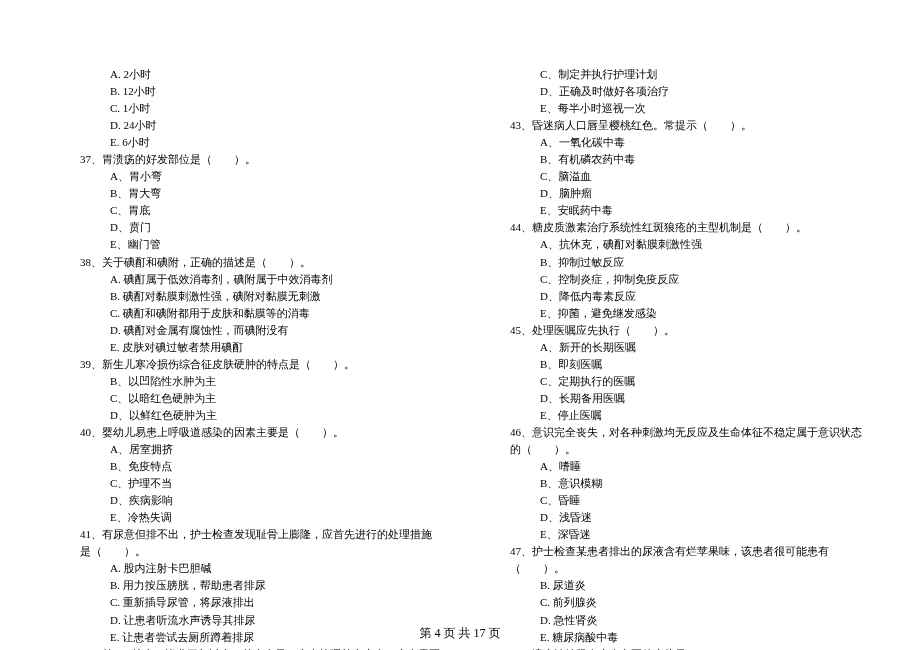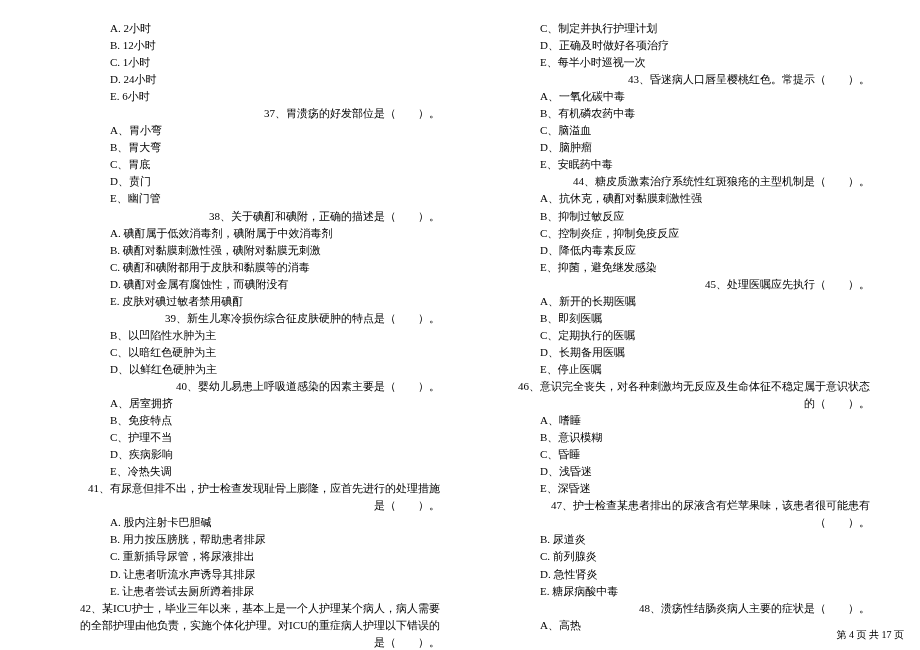--- a/index.html
+++ b/index.html
@@ -18,35 +18,35 @@
       position: relative;
     }
     .columns {
       display: flex;
       gap: 40px;
       height: 590px;
     }
     .column {
       flex: 1;
       line-height: 1.55;
+      margin-top: 46px;
     }
     .option {
       padding-left: 60px;
     }
     .question {
       padding-left: 30px;
-      text-align: right;
     }
     .footer {
       position: absolute;
       bottom: 8px;
       left: 0;
-      right: 16px;
-      text-align: right;
-      font-size: 10px;
+      right: 0;
+      text-align: center;
+      font-size: 12px;
     }
   </style>
 </head>
 <body>
 
 <div class="columns">
   <div class="column">
     <div class="option">A. 2小时</div>
     <div class="option">B. 12小时</div>
     <div class="option">C. 1小时</div>

